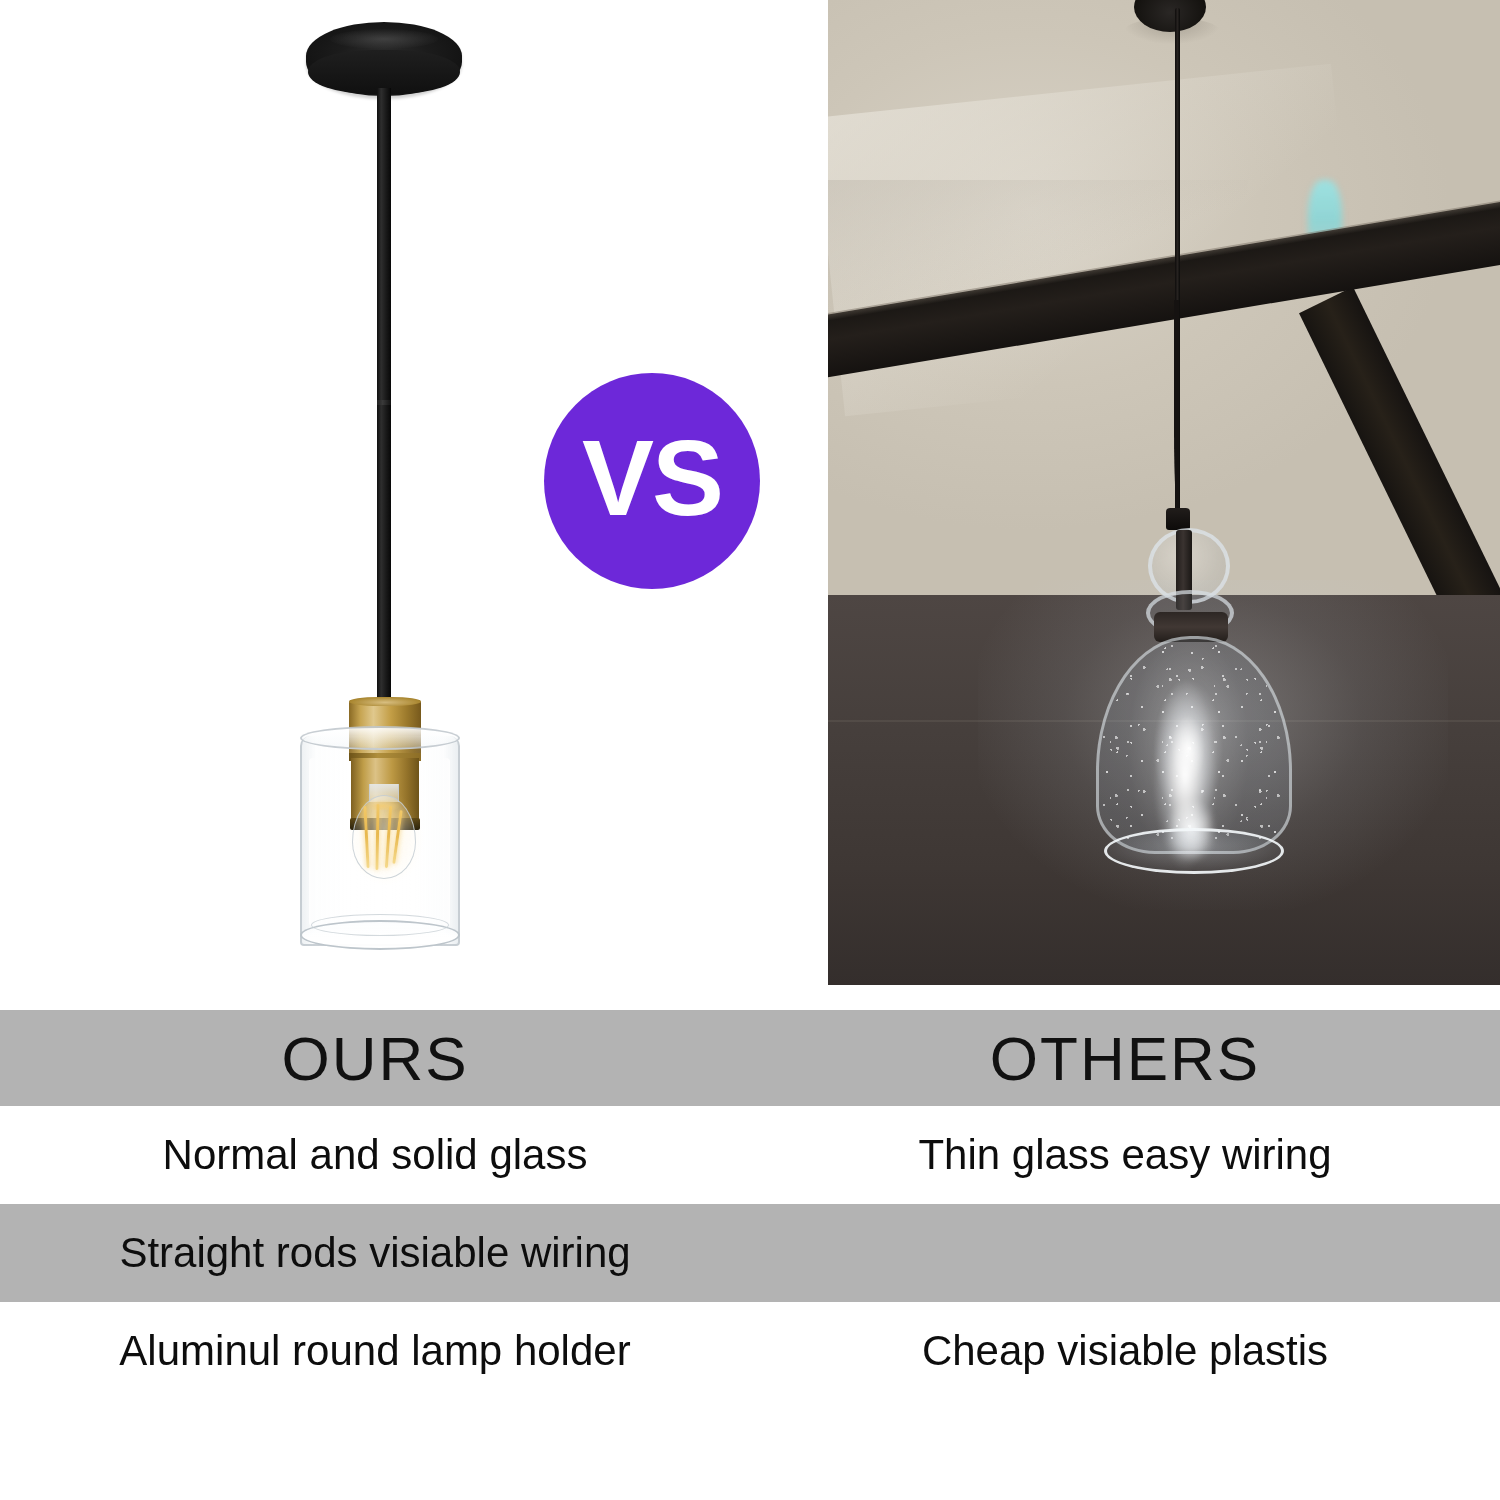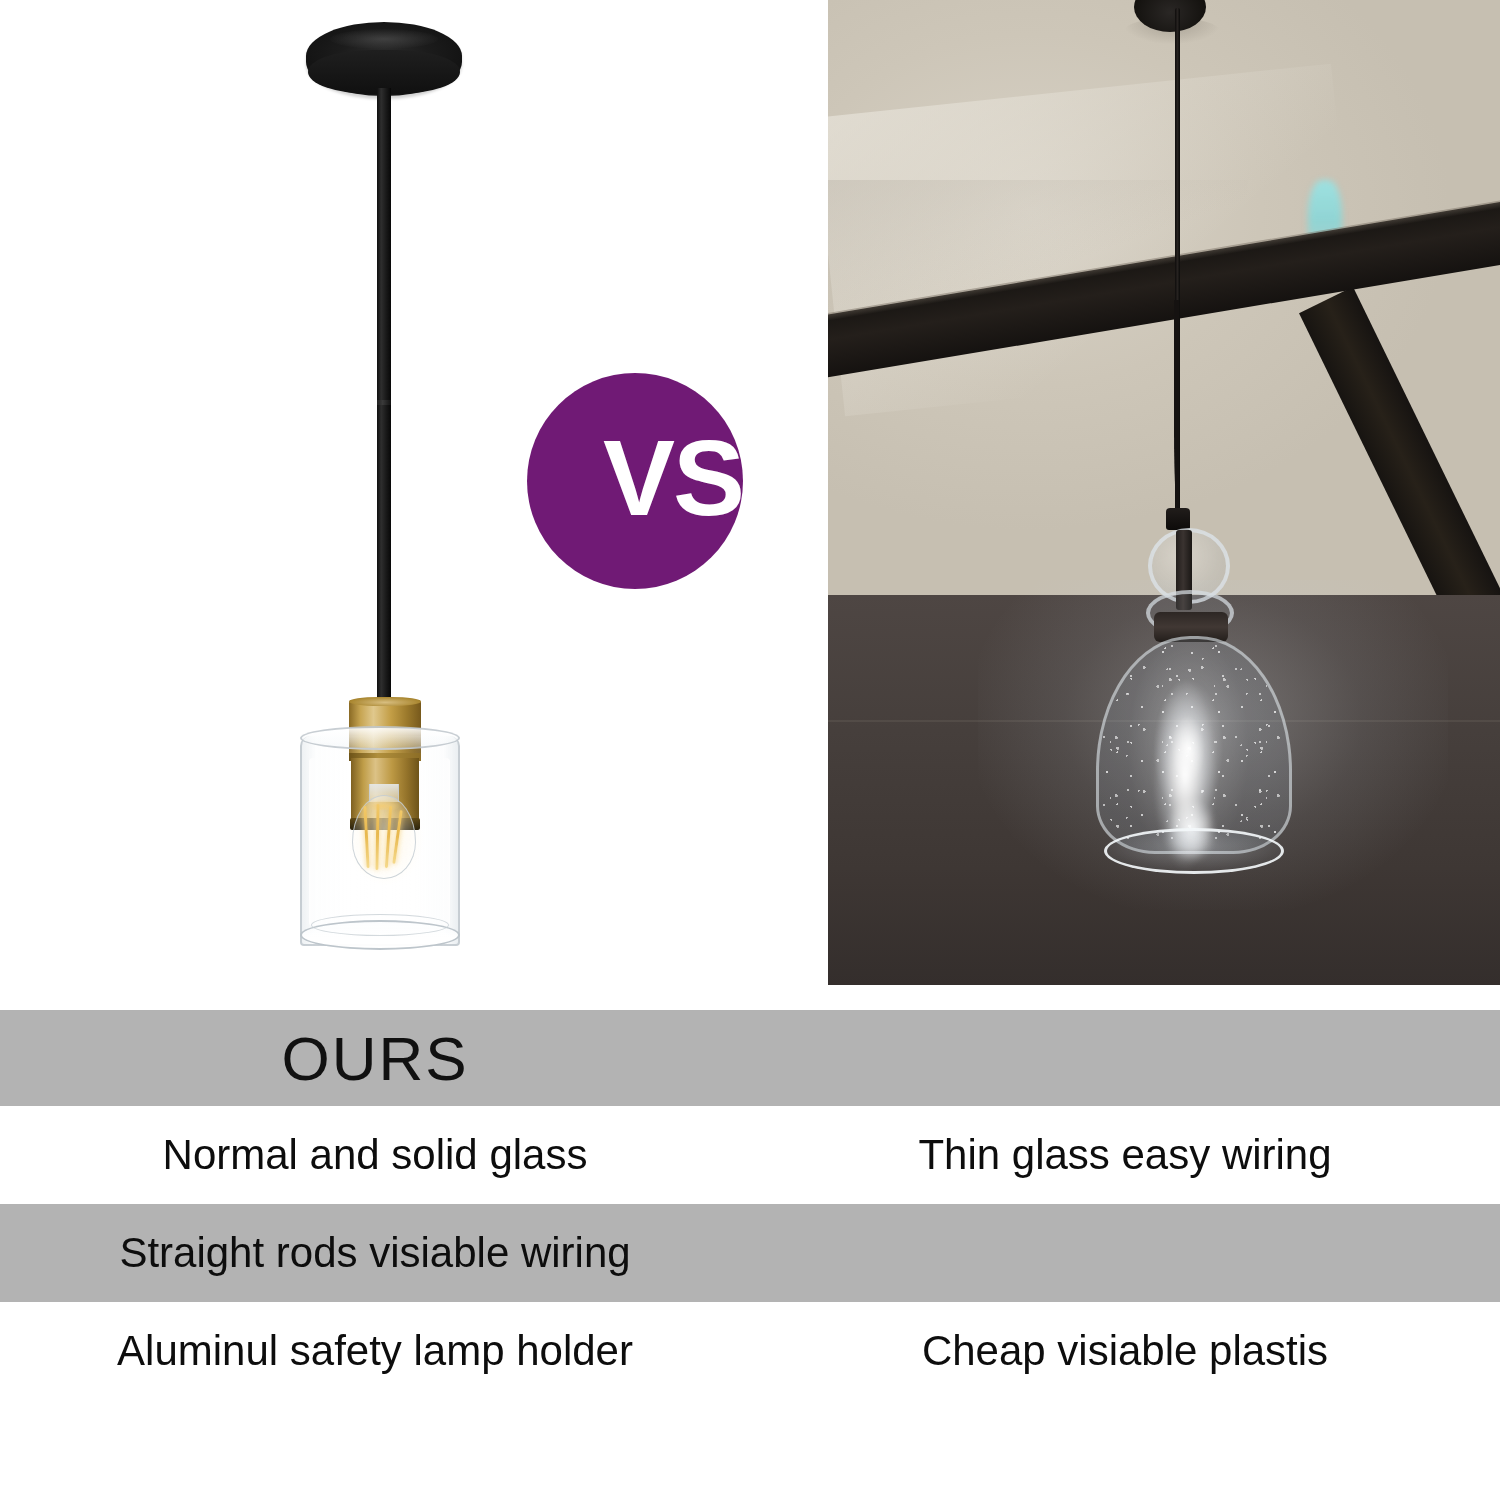--- a/index.html
+++ b/index.html
@@ -212,27 +212,27 @@
     position: absolute;
     left: 346px; top: 790px;
     width: 78px; height: 96px;
     background: radial-gradient(ellipse at 50% 50%, rgba(255,228,160,0.22) 0%, rgba(255,228,160,0) 70%);
     pointer-events: none;
   }
 
   
   .vs-badge {
     position: absolute;
-    left: 527px; top: 373px;
+    left: 544px; top: 373px;
     width: 216px; height: 216px;
     border-radius: 50%;
-    background: #701a75;
+    background: #6d28d9;
     display: flex;
     align-items: center;
-    justify-content: flex-end;
+    justify-content: center;
   }
   .vs-text {
     color: #ffffff;
     font-size: 108px;
     font-weight: bold;
     letter-spacing: -2px;
     font-family: "Liberation Sans", sans-serif;
     line-height: 1;
     transform: translateY(-3px);
   }
@@ -584,40 +584,43 @@
     <div class="other-bell-rim"></div>
   </div>
 </div>
 
 <div class="table">
 
   <div class="trow gray header-row">
     <div class="cell">
       <span class="cell-head">OURS</span>
     </div>
+    <div class="cell">
+      <span class="cell-head">OTHERS</span>
+    </div>
   </div>
 
   <div class="trow white data-row">
     <div class="cell">
       <span class="cell-text">Normal and solid glass</span>
     </div>
     <div class="cell">
       <span class="cell-text">Thin glass easy wiring</span>
     </div>
   </div>
 
   <div class="trow gray data-row">
     <div class="cell">
       <span class="cell-text">Straight rods visiable wiring</span>
     </div>
   </div>
 
   <div class="trow white data-row">
     <div class="cell">
-      <span class="cell-text">Aluminul safety lamp holder</span>
+      <span class="cell-text">Aluminul round lamp holder</span>
     </div>
     <div class="cell">
       <span class="cell-text">Cheap visiable plastis</span>
     </div>
   </div>
 
 
 </div>
 
 </body></html>

